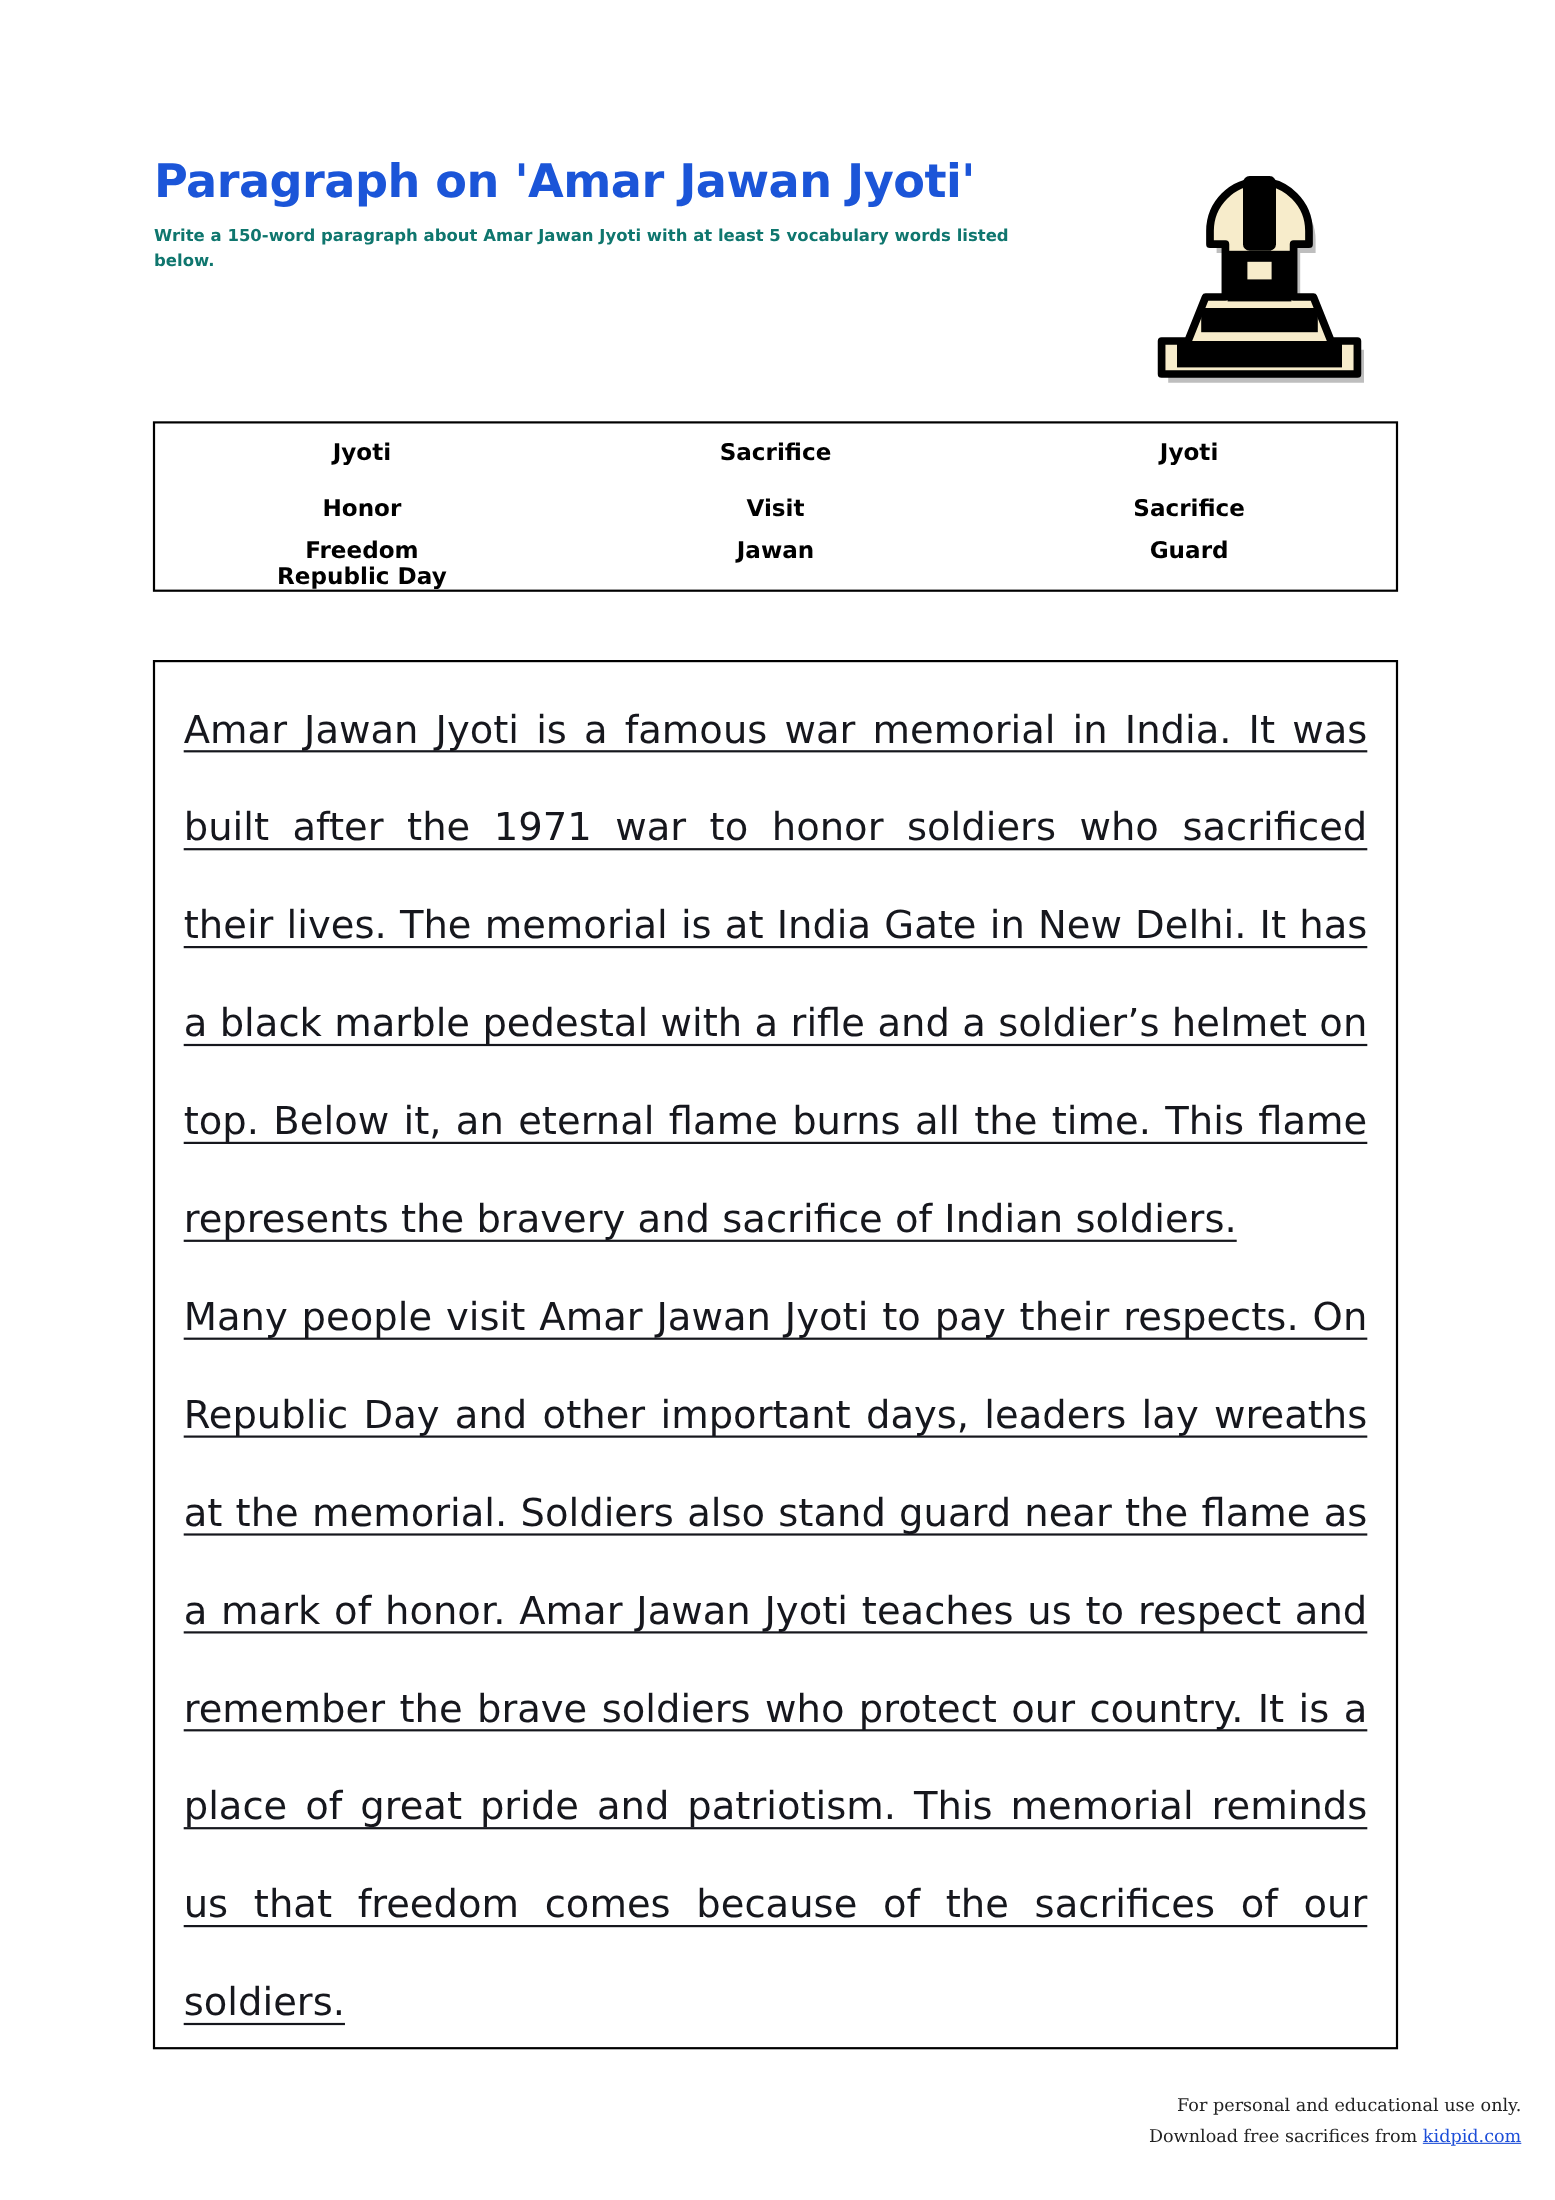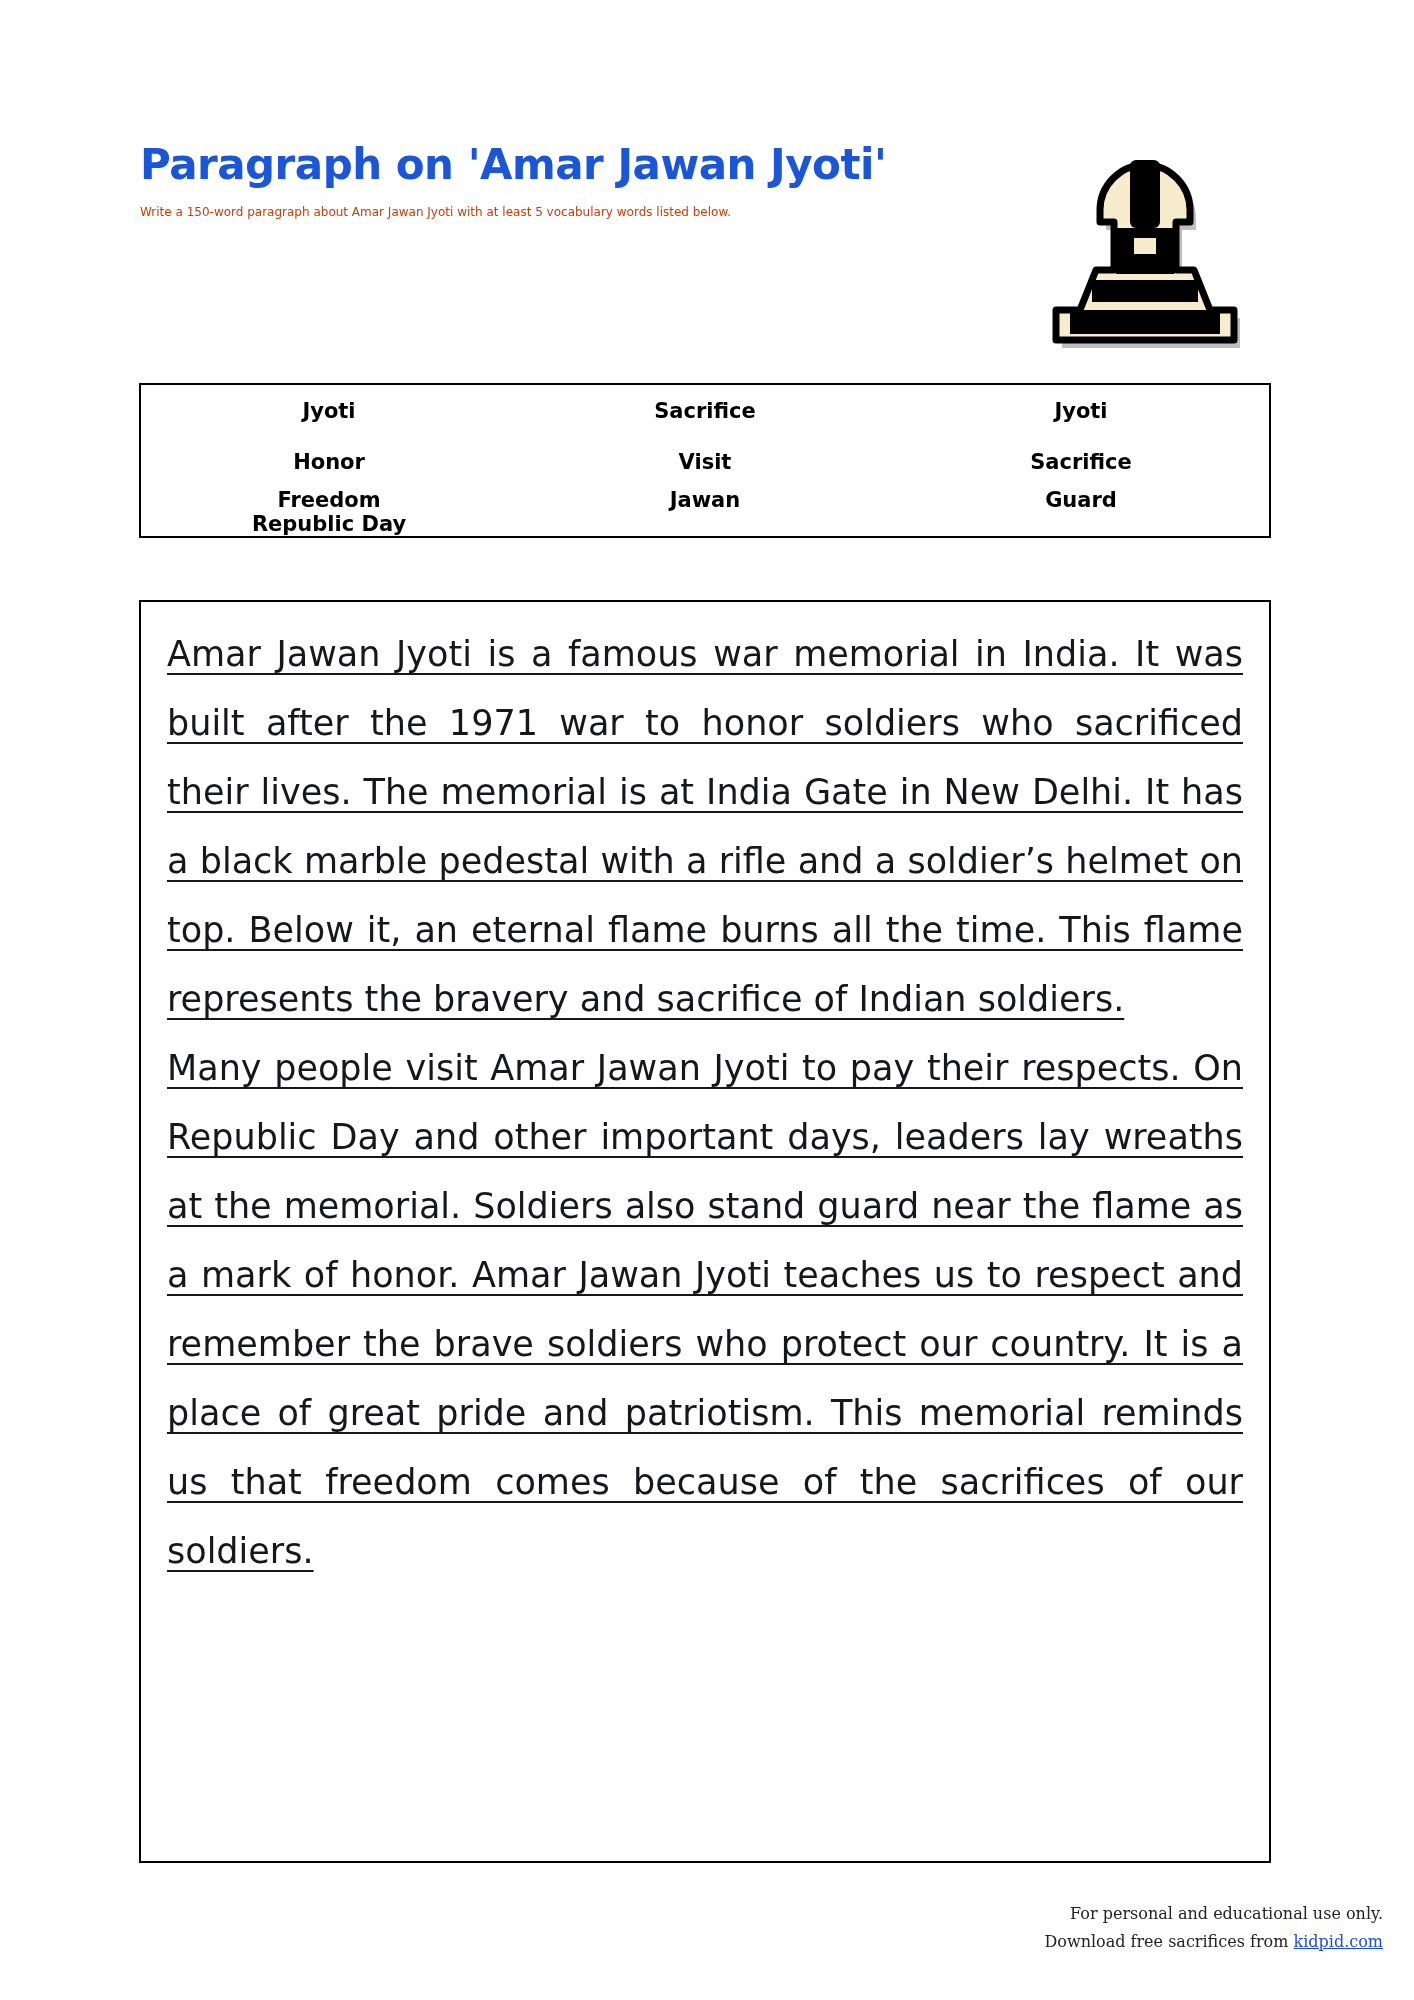--- a/index.html
+++ b/index.html
@@ -34,23 +34,23 @@
     font-family: "DejaVu Sans", sans-serif;
     font-weight: bold;
     font-size: 42px;
     color: #1b55d8;
     letter-spacing: -0.5px;
     margin: 0 0 14px 0;
     white-space: nowrap;
   }
   .subtitle {
     font-family: "DejaVu Sans", sans-serif;
-    font-weight: normal;
-    font-size: 12px;
-    color: #c2410c;
+    font-weight: bold;
+    font-size: 15px;
+    color: #0f766e;
     line-height: 1.55;
     width: 830px;
     margin: 0;
   }
 
   
   .memorial-icon {
     position: absolute;
     left: 1030px;
     top: 120px;
@@ -92,21 +92,21 @@
     top: 600px;
     width: 1132px;
     height: 1263px;
     border: 2px solid #000000;
     box-sizing: border-box;
     padding: 18px 26px 0 26px;
   }
   .answer-text {
     font-family: "DejaVu Sans", sans-serif;
     font-size: 35px;
-    line-height: 69px;
+    line-height: 89px;
     color: #16171d;
     text-align: justify;
     text-justify: inter-word;
     text-decoration: underline;
     text-decoration-thickness: 2px;
     text-underline-offset: 7px;
     margin: 0;
   }
   .answer-text p {
     margin: 0;

